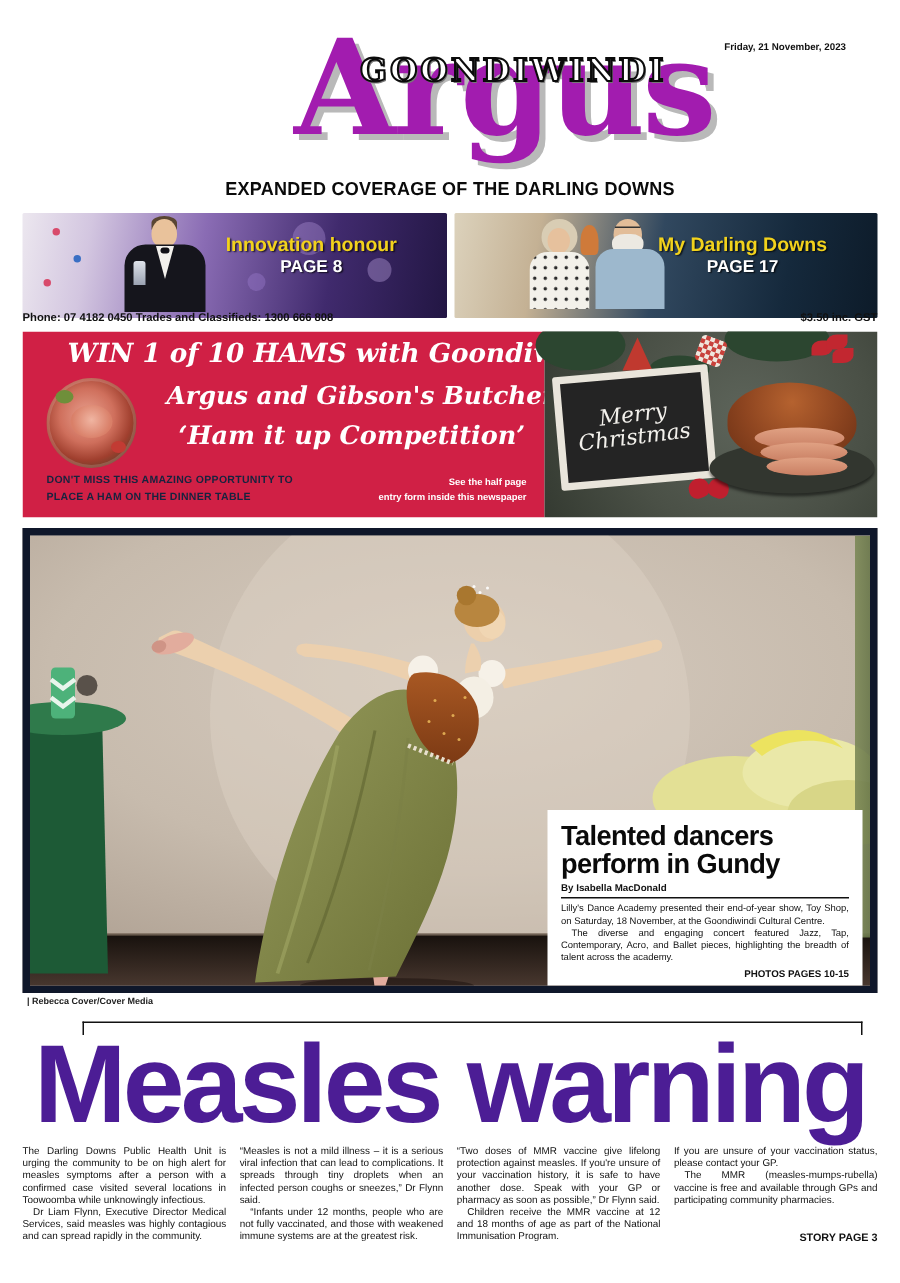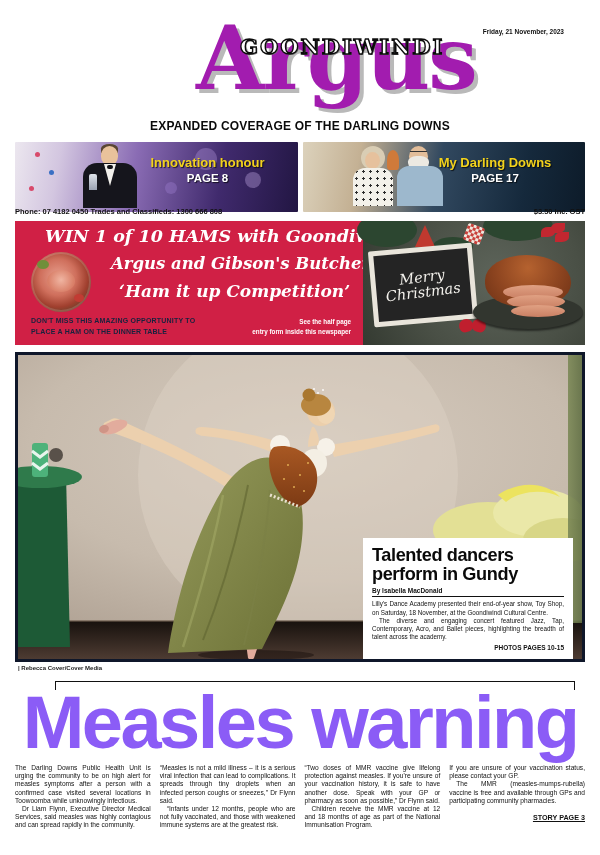--- a/index.html
+++ b/index.html
@@ -89,39 +89,39 @@
   .platter .slice1,.platter .slice2,.platter .slice3 { position:absolute; border-radius:50%; background:linear-gradient(#e0a183,#c97f63); }
   .platter .slice1 { left:30px; top:30px; width:60px; height:14px; }
   .platter .slice2 { left:34px; top:40px; width:58px; height:13px; }
   .platter .slice3 { left:38px; top:50px; width:54px; height:12px; }
   .gibsons { position:absolute; right:4px; bottom:6px; width:66px; height:38px; background:#fff; text-align:center; padding-top:4px; }
   .gib1 { color:#1b3f9e; font-weight:800; font-size:9.5px; letter-spacing:.3px; }
   .gib2 { color:#d01f2f; font-weight:800; font-size:8px; letter-spacing:.5px; }
   .gib3 { color:#444; font-weight:700; font-size:4.5px; margin-top:1px; }
 
   
-  .photo-wrap { position:absolute; left:15px; top:352px; width:570px; height:310px; border:3px solid #0f172a; overflow:hidden; background:#c9beb1; }
+  .photo-wrap { position:absolute; left:15px; top:352px; width:570px; height:310px; border:5px solid #0f172a; overflow:hidden; background:#c9beb1; }
   .story-box { position:absolute; left:345px; top:183px; width:210px; height:121px; background:#fff; padding:7px 9px 5px 9px; }
   .story-h { font-size:18.5px; font-weight:800; line-height:1.04; color:#0a0a0a; letter-spacing:-.4px; transform:scaleX(.98); transform-origin:left; white-space:nowrap; }
   .story-by { font-size:6.5px; font-weight:800; color:#111; border-bottom:1px solid #111; padding-bottom:2px; margin:4px 0 3px 0; }
   .story-p { font-size:6.3px; line-height:1.3; color:#111; text-align:justify; }
   .story-p.indent { text-indent:7px; }
   .story-ref { font-size:6.5px; font-weight:800; color:#111; text-align:right; margin-top:3px; }
   .photo-caption { position:absolute; left:18px; top:665px; font-size:6px; font-weight:700; color:#222; }
 
   
   .rule-bracket { position:absolute; left:55px; top:681px; width:520px; height:9px;
                   border-top:1.5px solid #111; border-left:1.5px solid #111; border-right:1.5px solid #111; }
   .lead-headline { position:absolute; left:0; right:0; top:688px; text-align:center; font-size:74px; font-weight:800;
-                   letter-spacing:-2.5px; line-height:.95; color:#8b5cf6; transform:scaleX(1.0); }
+                   letter-spacing:-2.5px; line-height:.95; color:#4c1d95; transform:scaleX(1.0); }
   .cols { position:absolute; left:15px; right:15px; top:764px; display:flex; gap:9px; }
   .col { flex:1; }
   .col p { font-size:6.6px; line-height:1.24; color:#111; text-align:justify; }
   .col p + p { text-indent:7px; }
-  .story-page-ref { font-size:7.2px; font-weight:800; text-align:right; margin-top:8px; color:#111;text-decoration:underline; }
+  .story-page-ref { font-size:7.2px; font-weight:800; text-align:right; margin-top:15px; color:#111; }
 </style>
 </head>
 <body>
 
 <div class="page">
 
   <div class="date-line">Friday, 21 November, 2023</div>
   <div class="mast-title">Argus</div>
   <div class="mast-region">GOONDIWINDI</div>
   <div class="mast-tagline">EXPANDED COVERAGE OF THE DARLING DOWNS</div>

